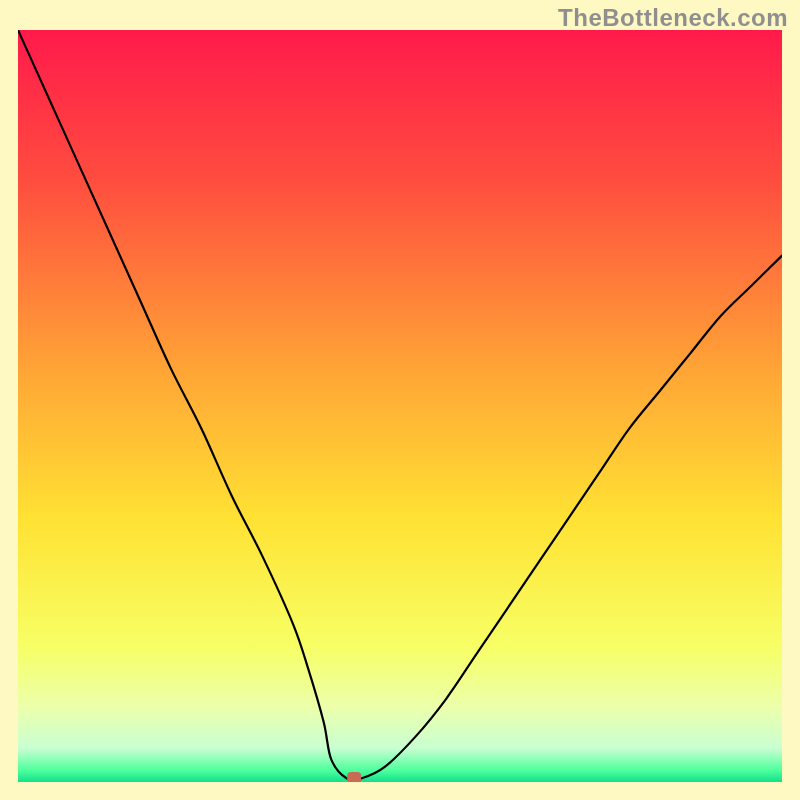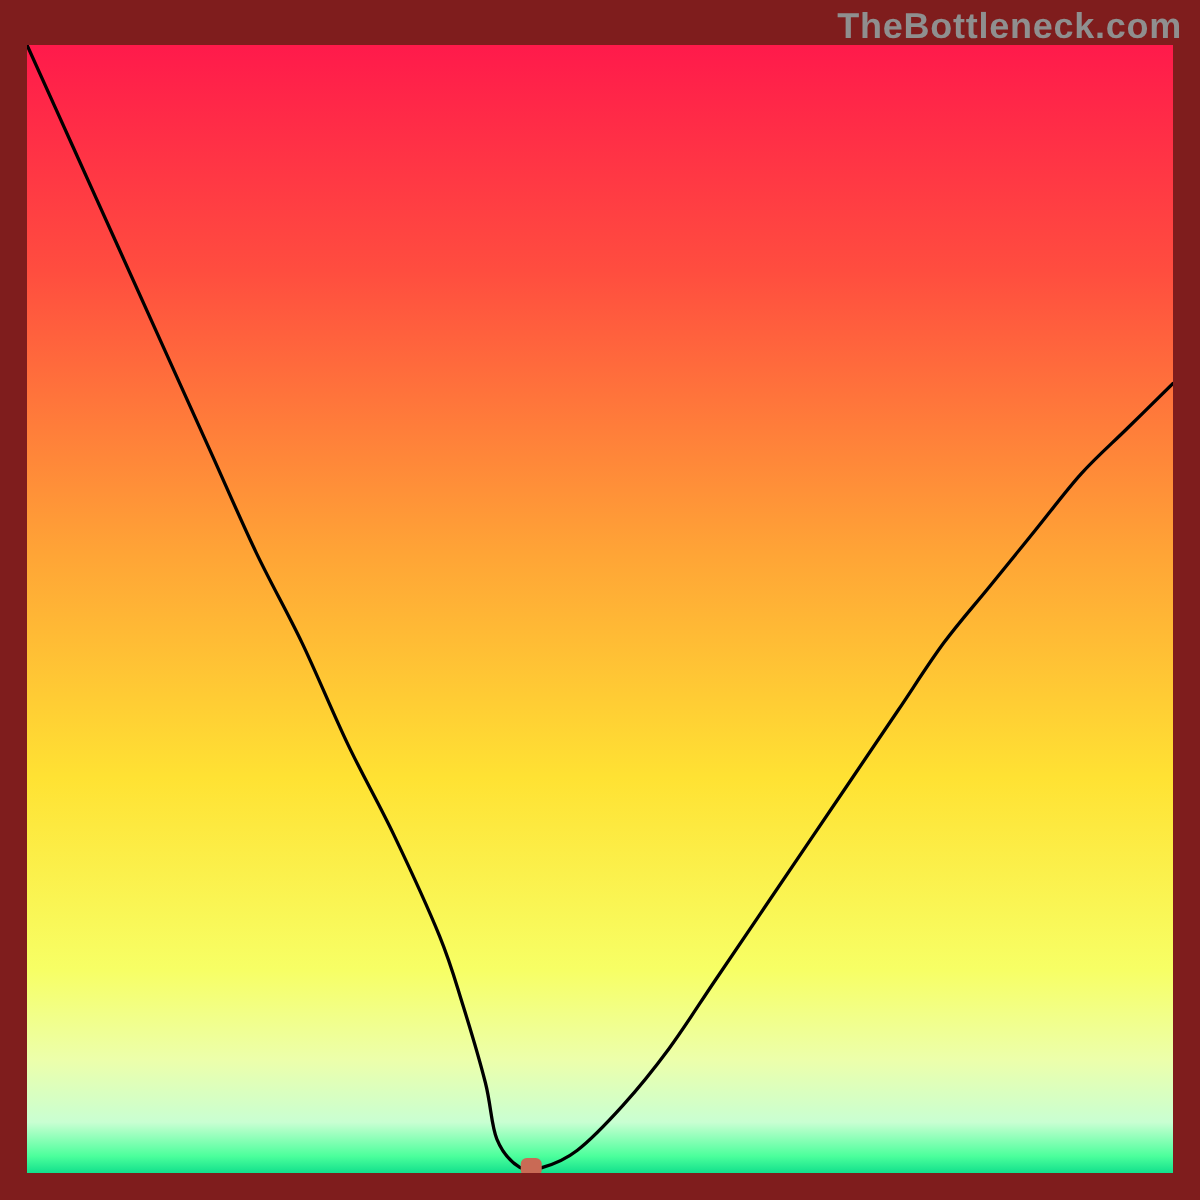--- a/index.html
+++ b/index.html
@@ -9,21 +9,21 @@
     height: 800px;
     background: #000;
     overflow: hidden;
   }
   .frame {
     position: absolute;
     left: 0;
     top: 0;
     width: 800px;
     height: 800px;
-    background: #7f1d1d;
+    background: #fef9c3;
   }
   .watermark {
     position: absolute;
     top: 4px;
     right: 12px;
     font-family: Arial, Helvetica, sans-serif;
     font-size: 24px;
     font-weight: 600;
     color: #8f8f8f;
     letter-spacing: 0.5px;

